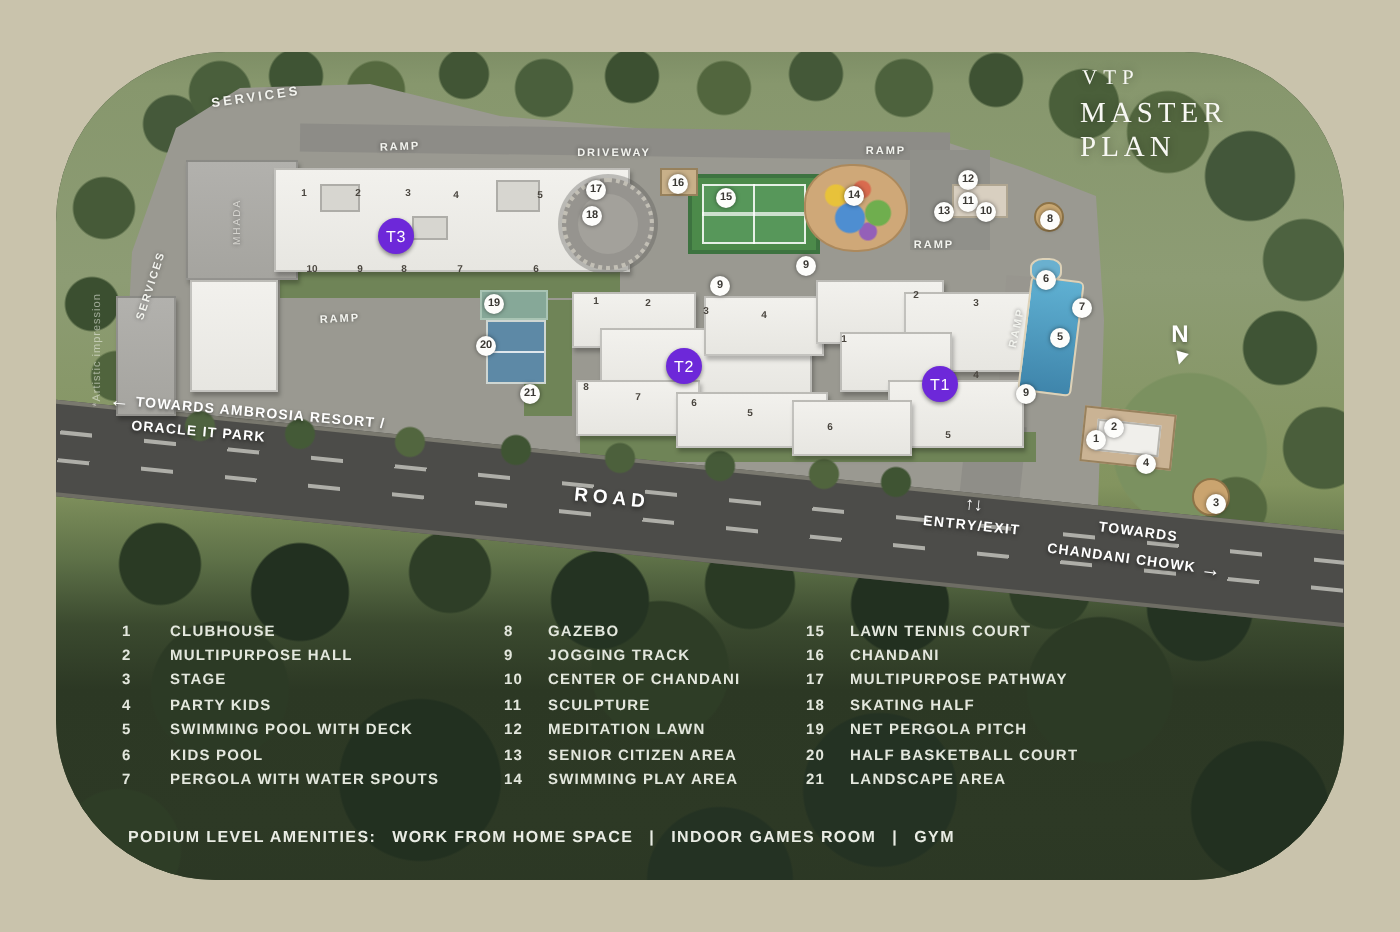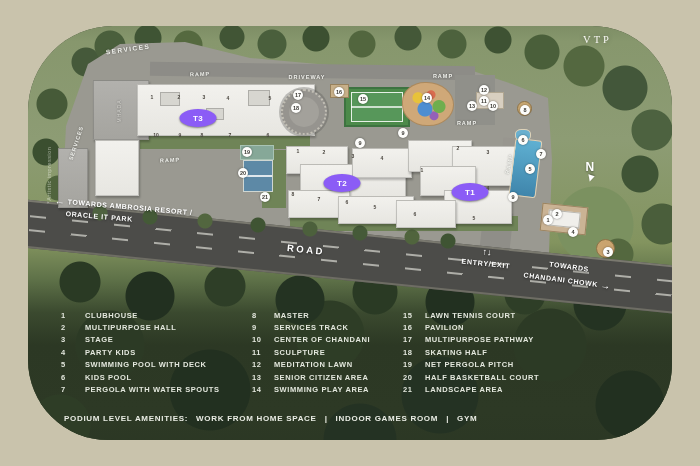--- a/index.html
+++ b/index.html
@@ -109,29 +109,29 @@
   .maplabel.big{font-size:6.5px;letter-spacing:1.5px;}
   .maplabel.dim{color:#d6d5d0;font-weight:400;}
   .roadlabel{position:absolute;color:#fff;font-weight:700;z-index:5;white-space:nowrap;transform:rotate(var(--rot,5.8deg));text-shadow:0 1px 2px rgba(0,0,0,.5);}
   .road-word{font-size:9.5px;letter-spacing:2.5px;}
   .entry{font-size:7px;letter-spacing:.8px;text-align:center;line-height:1.3;}
   .entry .arr{font-size:9px;letter-spacing:0;}
   .towards{font-size:7px;letter-spacing:.6px;line-height:1.5;}
   .towards .arrow{font-size:10px;vertical-align:-1px;}
   .towards.right{text-align:center;}
   .marker{position:absolute;width:10px;height:10px;border-radius:50%;background:#fdfdfb;color:#3a3833;font-size:5.5px;font-weight:700;display:flex;align-items:center;justify-content:center;transform:translate(-50%,-50%);box-shadow:0 0 2px rgba(0,0,0,.5);z-index:6;}
-  .tbadge{position:absolute;width:37px;height:18px;border-radius:50%;background:#8b5cf6;color:#fff;font-size:8px;font-weight:700;display:flex;align-items:center;justify-content:center;transform:translate(-50%,-50%);box-shadow:0 1px 2px rgba(0,0,0,.45);z-index:6;letter-spacing:.3px;}
+  .tbadge{position:absolute;width:18px;height:18px;border-radius:50%;background:#6d28d9;color:#fff;font-size:8px;font-weight:400;display:flex;align-items:center;justify-content:center;transform:translate(-50%,-50%);box-shadow:0 1px 2px rgba(0,0,0,.45);z-index:6;letter-spacing:.3px;}
   .unit{position:absolute;font-size:5px;font-weight:700;color:#4a463f;transform:translate(-50%,-50%);z-index:6;}
   .north{position:absolute;left:585px;top:160px;z-index:6;color:#fff;text-align:center;text-shadow:0 1px 2px rgba(0,0,0,.4);}
   .north .n{font-size:12px;font-weight:700;letter-spacing:1px;}
   .north .needle{font-size:11px;display:block;transform:rotate(196deg);margin-top:-1px;}
   .artistic{position:absolute;left:49px;top:175px;color:rgba(240,242,235,.55);font-size:5.5px;letter-spacing:.5px;transform:translate(-50%,-50%) rotate(-90deg);white-space:nowrap;z-index:5;}
 
   
-  .title{position:absolute;left:538px;top:34px;width:116px;text-align:center;color:#f7f7f3;z-index:7;font-family:"Liberation Serif",serif;text-shadow:0 0 5px rgba(0,0,0,.35);}
+  .title{position:absolute;left:538px;top:34px;width:116px;text-align:left;color:#f7f7f3;z-index:7;font-family:"Liberation Serif",serif;text-shadow:0 0 5px rgba(0,0,0,.35);}
   .t-brand{font-size:10.5px;letter-spacing:3px;padding-left:3px;}
   .t-name{font-size:25px;letter-spacing:8px;padding-left:8px;margin-top:4px;font-weight:400;}
   .t-sub{font-size:14.5px;letter-spacing:2.5px;padding-left:2px;margin-top:4px;}
 
   
   .legend-col{position:absolute;z-index:7;color:#e3e7dd;}
   .lrow{display:flex;height:12.4px;align-items:center;font-size:7.5px;font-weight:600;letter-spacing:.6px;}
   .lnum{width:24px;flex:0 0 auto;}
   .c23 .lnum{width:22px;}
   .footer{position:absolute;left:64px;top:414px;display:flex;gap:8px;align-items:center;color:#e9ece4;font-size:8px;font-weight:600;letter-spacing:.7px;z-index:7;white-space:nowrap;}
@@ -281,20 +281,21 @@
       <span class="unit" style="left:375px;top:207px;">5</span>
       <span class="unit" style="left:458px;top:148px;">2</span>
       <span class="unit" style="left:488px;top:152px;">3</span>
       <span class="unit" style="left:422px;top:170px;">1</span>
       <span class="unit" style="left:488px;top:188px;">4</span>
       <span class="unit" style="left:415px;top:214px;">6</span>
       <span class="unit" style="left:474px;top:218px;">5</span>
 
       <div class="title">
         <div class="t-brand">VTP</div>
+        <div class="t-sub">MASTER PLAN</div>
       </div>
 
 
       <div class="legend-col" style="left:61px;top:309px;width:185px;">
         <div class="lrow">
             <span class="lnum">1</span>
             <span>CLUBHOUSE</span>
           </div>
         <div class="lrow">
             <span class="lnum">2</span>
@@ -317,25 +318,25 @@
             <span>KIDS POOL</span>
           </div>
         <div class="lrow">
             <span class="lnum">7</span>
             <span>PERGOLA WITH WATER SPOUTS</span>
           </div>
       </div>
       <div class="legend-col c23" style="left:252px;top:309px;width:150px;">
         <div class="lrow">
             <span class="lnum">8</span>
-            <span>MASTER</span>
+            <span>GAZEBO</span>
           </div>
         <div class="lrow">
             <span class="lnum">9</span>
-            <span>SERVICES TRACK</span>
+            <span>JOGGING TRACK</span>
           </div>
         <div class="lrow">
             <span class="lnum">10</span>
             <span>CENTER OF CHANDANI</span>
           </div>
         <div class="lrow">
             <span class="lnum">11</span>
             <span>SCULPTURE</span>
           </div>
         <div class="lrow">
@@ -351,21 +352,21 @@
             <span>SWIMMING PLAY AREA</span>
           </div>
       </div>
       <div class="legend-col c23" style="left:403px;top:309px;width:170px;">
         <div class="lrow">
             <span class="lnum">15</span>
             <span>LAWN TENNIS COURT</span>
           </div>
         <div class="lrow">
             <span class="lnum">16</span>
-            <span>PAVILION</span>
+            <span>CHANDANI</span>
           </div>
         <div class="lrow">
             <span class="lnum">17</span>
             <span>MULTIPURPOSE PATHWAY</span>
           </div>
         <div class="lrow">
             <span class="lnum">18</span>
             <span>SKATING HALF</span>
           </div>
         <div class="lrow">

